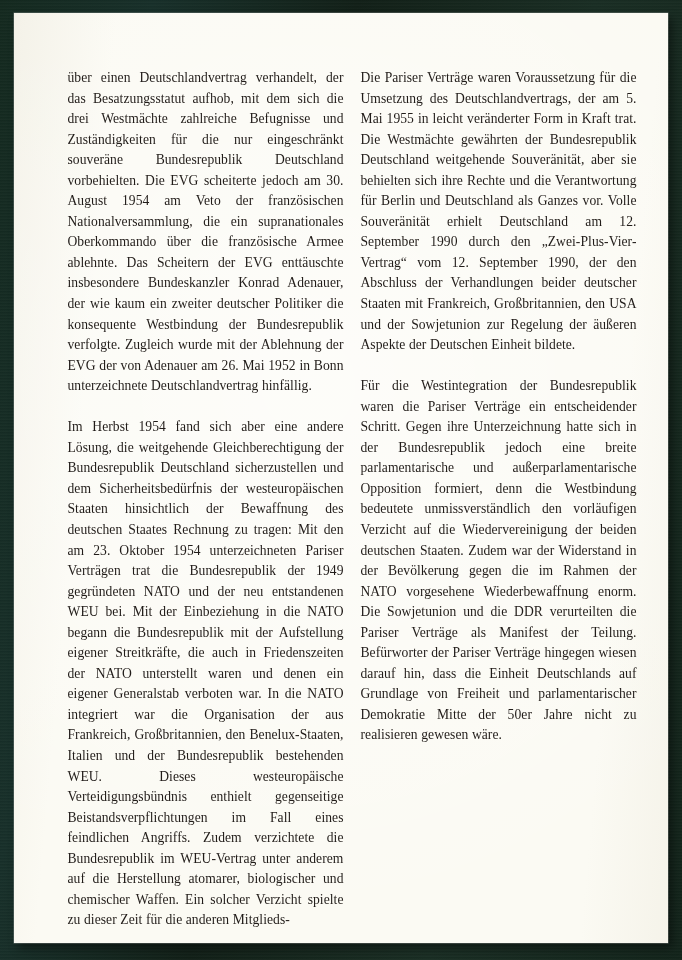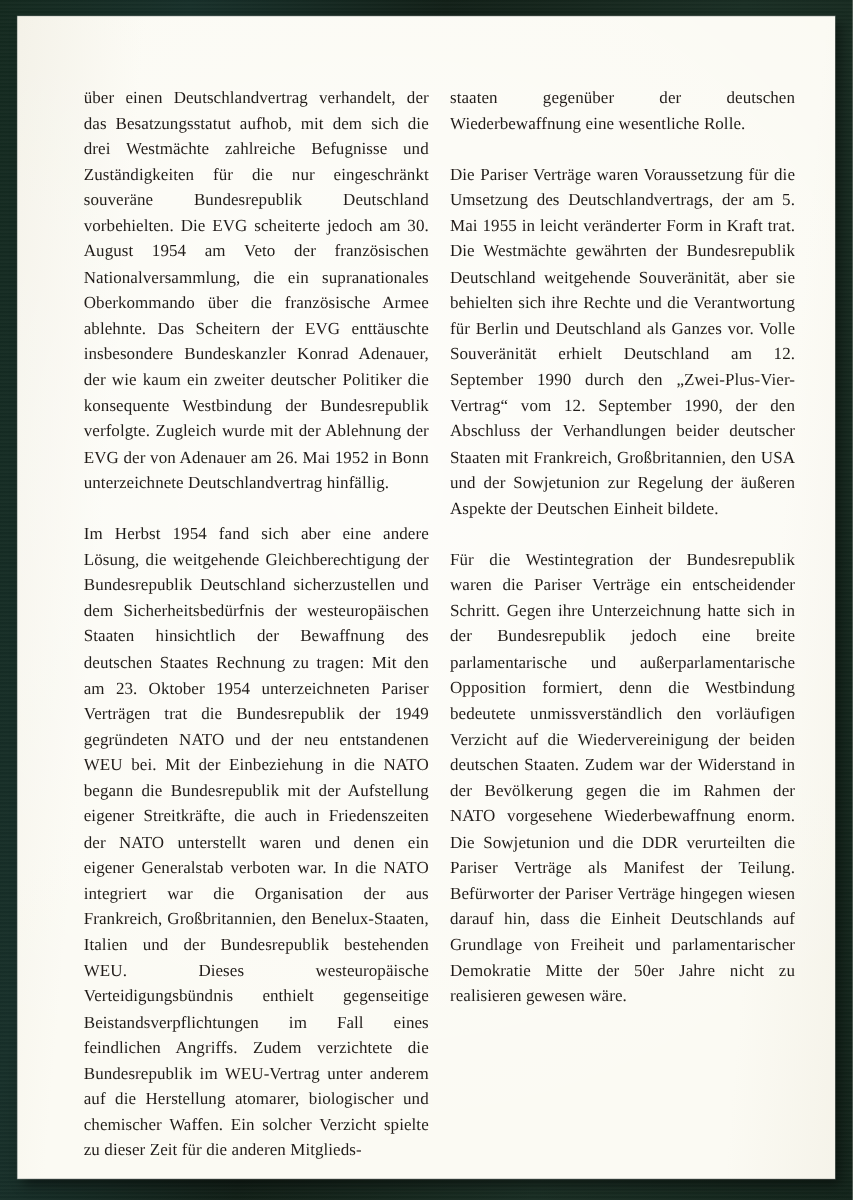--- a/index.html
+++ b/index.html
@@ -85,37 +85,37 @@
     hyphens: manual;
     word-spacing: 0.1px;
     letter-spacing: 0.05px;
   }
   .para:last-child { margin-bottom: 0; }
   
 
   
   #text-body {
     text-rendering: optimizeLegibility;
+    justify-content: center;
     -webkit-font-smoothing: antialiased;
   }
 </style>
 </head>
 <body>
 
 <div id="scan-backdrop"></div>
 
 <div id="page-sheet">
 
   <div id="text-body">
 
     <div class="text-column">
       <p class="para">über einen Deutschlandvertrag verhandelt, der das Besatzungsstatut aufhob, mit dem sich die drei Westmächte zahlreiche Befugnisse und Zuständigkeiten für die nur eingeschränkt souveräne Bundesrepublik Deutschland vorbehielten. Die EVG scheiterte jedoch am 30. August 1954 am Veto der französischen Nationalversammlung, die ein supranationales Oberkommando über die französische Armee ablehnte. Das Scheitern der EVG enttäuschte insbesondere Bundeskanzler Konrad Adenauer, der wie kaum ein zweiter deutscher Politiker die konsequente Westbindung der Bundesrepublik verfolgte. Zugleich wurde mit der Ablehnung der EVG der von Adenauer am 26. Mai 1952 in Bonn unterzeichnete Deutschlandvertrag hinfällig.</p>
       <p class="para">Im Herbst 1954 fand sich aber eine andere Lösung, die weitgehende Gleichberechtigung der Bundesrepublik Deutschland sicherzustellen und dem Sicherheitsbedürfnis der westeuropäischen Staaten hinsichtlich der Bewaffnung des deutschen Staates Rechnung zu tragen: Mit den am 23. Oktober 1954 unterzeichneten Pariser Verträgen trat die Bundesrepublik der 1949 gegründeten NATO und der neu entstandenen WEU bei. Mit der Einbeziehung in die NATO begann die Bundesrepublik mit der Aufstellung eigener Streitkräfte, die auch in Friedenszeiten der NATO unterstellt waren und denen ein eigener Generalstab verboten war. In die NATO integriert war die Organisation der aus Frankreich, Großbritannien, den Benelux-Staaten, Italien und der Bundesrepublik bestehenden WEU. Dieses westeuropäische Verteidigungsbündnis enthielt gegenseitige Beistandsverpflichtungen im Fall eines feindlichen Angriffs. Zudem verzichtete die Bundesrepublik im WEU-Vertrag unter anderem auf die Herstellung atomarer, biologischer und chemischer Waffen. Ein solcher Verzicht spielte zu dieser Zeit für die anderen Mitglieds-</p>
     </div>
 
     <div class="text-column">
-      <p class="para">staaten gegenüber der deutschen Wiederbewaffnung eine wesentliche Rolle.</p>
       <p class="para">Die Pariser Verträge waren Voraussetzung für die Umsetzung des Deutschlandvertrags, der am 5. Mai 1955 in leicht veränderter Form in Kraft trat. Die Westmächte gewährten der Bundesrepublik Deutschland weitgehende Souveränität, aber sie behielten sich ihre Rechte und die Verantwortung für Berlin und Deutschland als Ganzes vor. Volle Souveränität erhielt Deutschland am 12. September 1990 durch den „Zwei-Plus-Vier-Vertrag“ vom 12. September 1990, der den Abschluss der Verhandlungen beider deutscher Staaten mit Frankreich, Großbritannien, den USA und der Sowjetunion zur Regelung der äußeren Aspekte der Deutschen Einheit bildete.</p>
       <p class="para">Für die Westintegration der Bundesrepublik waren die Pariser Verträge ein entscheidender Schritt. Gegen ihre Unterzeichnung hatte sich in der Bundesrepublik jedoch eine breite parlamentarische und außerparlamentarische Opposition formiert, denn die Westbindung bedeutete unmissverständlich den vorläufigen Verzicht auf die Wiedervereinigung der beiden deutschen Staaten. Zudem war der Widerstand in der Bevölkerung gegen die im Rahmen der NATO vorgesehene Wiederbewaffnung enorm. Die Sowjetunion und die DDR verurteilten die Pariser Verträge als Manifest der Teilung. Befürworter der Pariser Verträge hingegen wiesen darauf hin, dass die Einheit Deutschlands auf Grundlage von Freiheit und parlamentarischer Demokratie Mitte der 50er Jahre nicht zu realisieren gewesen wäre.</p>
     </div>
 
   </div>
 </div>
 
 </body></html>

